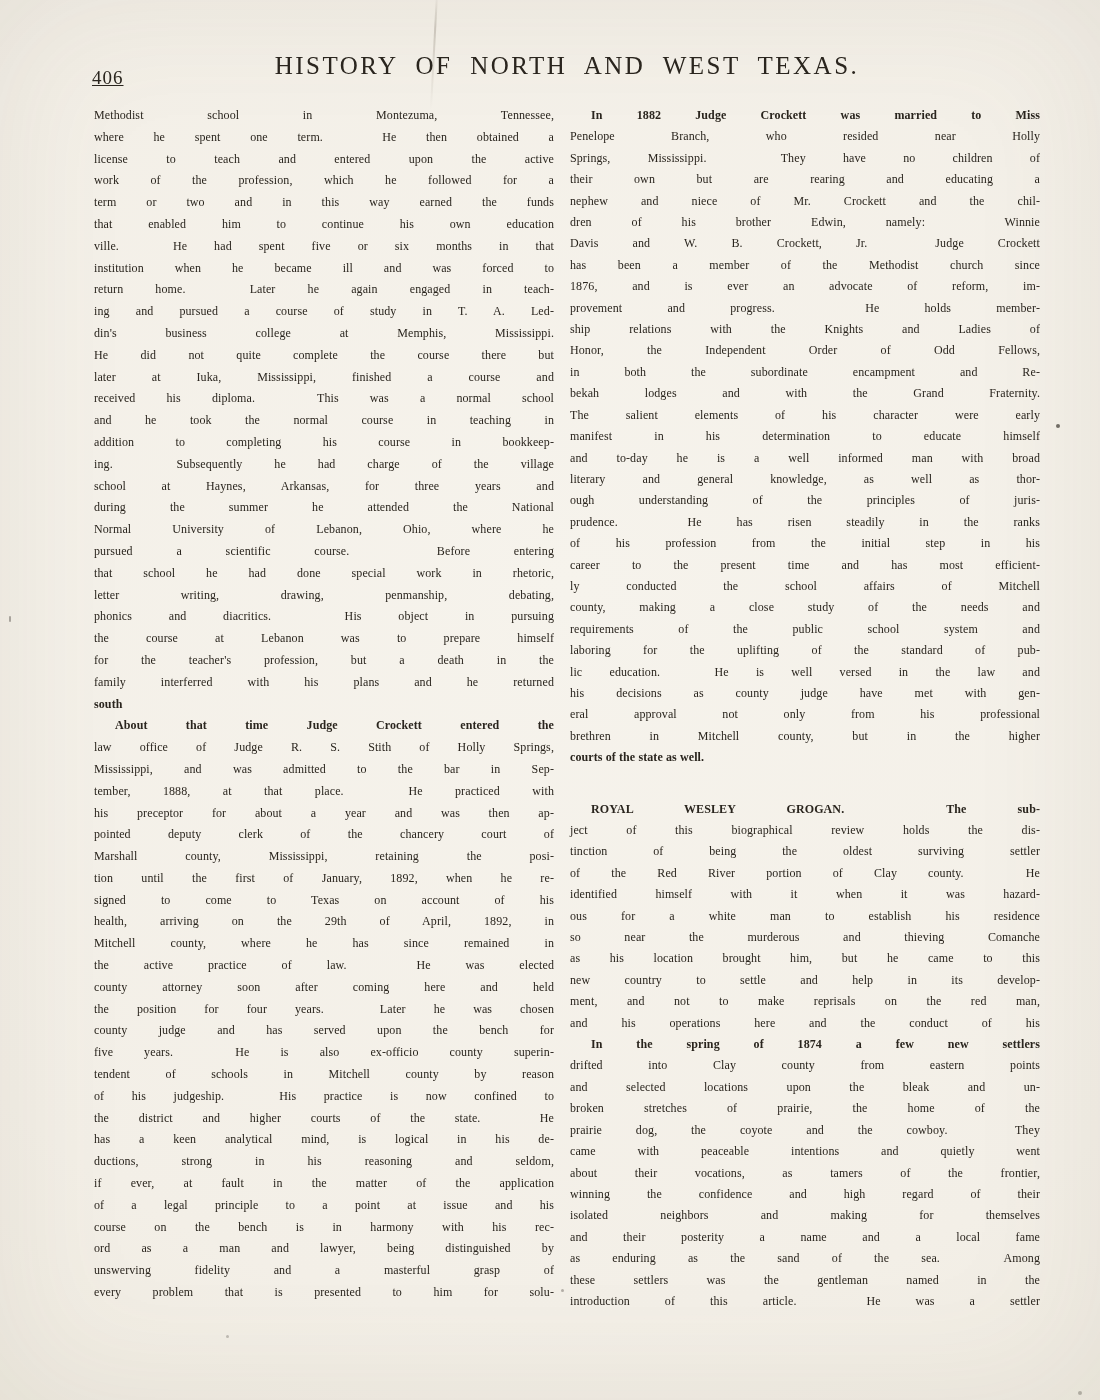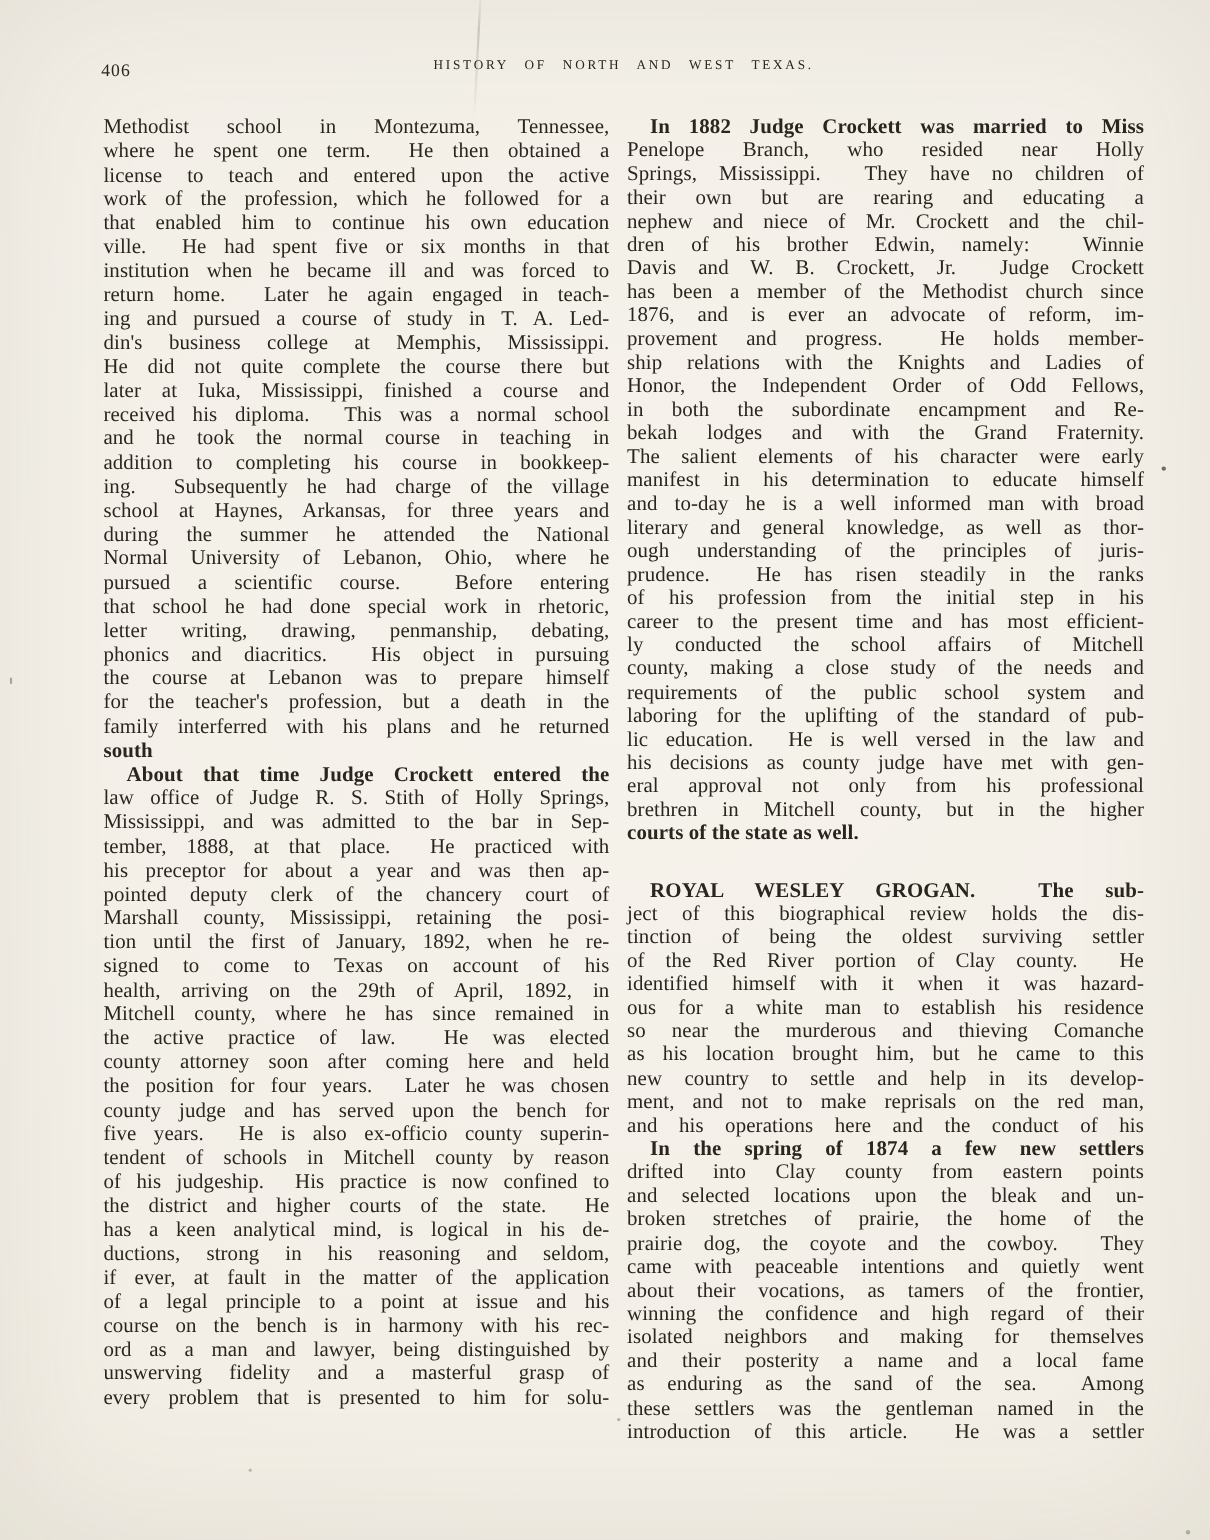--- a/index.html
+++ b/index.html
@@ -44,40 +44,41 @@
     top: 52px;
     width: 946px;
   }
   .page-header {
     position: relative;
     height: 30px;
   }
   .page-number {
     position: absolute;
     left: -2px;
-    top: 4px;
-    font-size: 16px;
+    top: 15px;
+    font-size: 19px;
     letter-spacing: 1px;
+    text-decoration: underline;
   }
   .running-head {
     margin: 0;
-    font-size: 12px;
+    font-size: 25px;
     font-weight: normal;
     text-align: center;
     letter-spacing: 2.5px;
     word-spacing: 9px;
     white-space: nowrap;
   }
   .columns {
     display: flex;
     gap: 16px;
     margin-top: 23px;
   }
   .col {
-    font-size: 19px;
+    font-size: 12px;
     letter-spacing: 0.1px;
   }
   .col-left  { width: 460px; line-height: 21.8px; }
   .col-right { width: 470px; line-height: 21.4px; }
   .para { margin: 0; }
   .para.indent .line:first-child { text-indent: 21px; font-weight: bold; }
   .para.section-gap { margin-top: 30px; }
   .line {
     display: block;
     text-align: justify;
@@ -101,20 +102,21 @@
       <span class="page-number">406</span>
       <h1 class="running-head">HISTORY OF NORTH AND WEST TEXAS.</h1>
     </div>
     <div class="columns">
       <section class="col col-left">
           <p class="para">
             <span class="line">Methodist school in Montezuma, Tennessee,</span>
             <span class="line">where he spent one term.&nbsp; He then obtained a</span>
             <span class="line">license to teach and entered upon the active</span>
             <span class="line">work of the profession, which he followed for a</span>
+            <span class="line">term or two and in this way earned the funds</span>
             <span class="line">that enabled him to continue his own education</span>
             <span class="line">ville.&nbsp; He had spent five or six months in that</span>
             <span class="line">institution when he became ill and was forced to</span>
             <span class="line">return home.&nbsp; Later he again engaged in teach-</span>
             <span class="line">ing and pursued a course of study in T. A. Led-</span>
             <span class="line">din's business college at Memphis, Mississippi.</span>
             <span class="line">He did not quite complete the course there but</span>
             <span class="line">later at Iuka, Mississippi, finished a course and</span>
             <span class="line">received his diploma.&nbsp; This was a normal school</span>
             <span class="line">and he took the normal course in teaching in</span>

